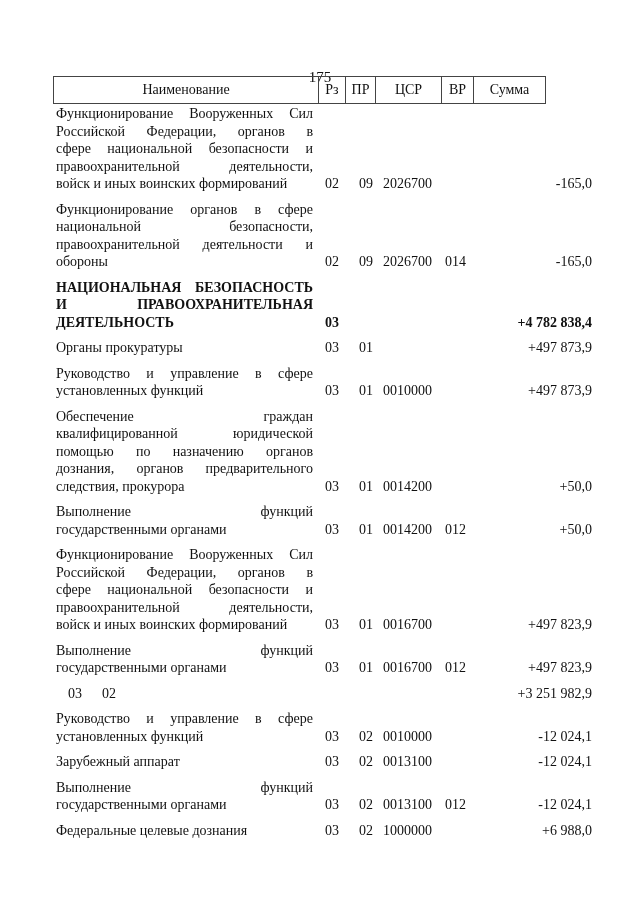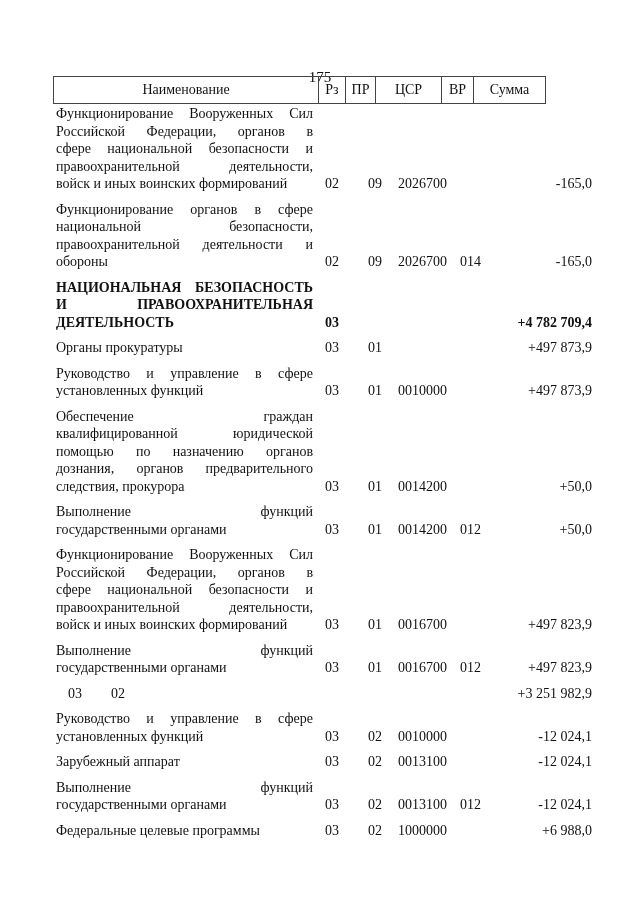--- a/index.html
+++ b/index.html
@@ -17,21 +17,21 @@
     .c-pr { width: 30px; }
     .c-csr { width: 66px; }
     .c-vr { width: 32px; }
     .c-sum { flex: 1; }
     .rows { position: absolute; top: 105px; left: 56px; width: 536px; font-size: 14px; line-height: 17.5px; }
     .row { display: flex; align-items: flex-end; margin-bottom: 8px; }
     .row .name { width: 257px; text-align: justify; text-align-last: left; }
     .row .name span.line { display: block; text-align: justify; text-align-last: justify; }
     .row .name span.line.last { text-align-last: left; }
     .row .rz { width: 28px; margin-left: 12px; }
-    .row .pr { width: 26px; margin-left: 15px; }
+    .row .pr { width: 26px; margin-left: 0px; text-align: center; }
     .row .csr { width: 62px; margin-left: 4px; }
     .row .vr { width: 30px; margin-left: 0px; }
     .row .sum { flex: 1; text-align: right; }
     .row.bold { font-weight: bold; }
   </style>
 </head>
 <body>
 
 <div class="page-number">175</div>
 
@@ -75,21 +75,21 @@
     <div class="row bold">
       <div class="name">
         <span class="line">НАЦИОНАЛЬНАЯ БЕЗОПАСНОСТЬ</span>
         <span class="line">И ПРАВООХРАНИТЕЛЬНАЯ</span>
         <span class="line last">ДЕЯТЕЛЬНОСТЬ</span>
       </div>
       <div class="rz">03</div>
       <div class="pr"></div>
       <div class="csr"></div>
       <div class="vr"></div>
-      <div class="sum">+4 782 709,4</div>
+      <div class="sum">+4 782 838,4</div>
     </div>
     <div class="row">
       <div class="name">
         <span class="line last">Органы прокуратуры</span>
       </div>
       <div class="rz">03</div>
       <div class="pr">01</div>
       <div class="csr"></div>
       <div class="vr"></div>
       <div class="sum">+497 873,9</div>
@@ -189,21 +189,21 @@
         <span class="line last">государственными органами</span>
       </div>
       <div class="rz">03</div>
       <div class="pr">02</div>
       <div class="csr">0013100</div>
       <div class="vr">012</div>
       <div class="sum">-12 024,1</div>
     </div>
     <div class="row">
       <div class="name">
-        <span class="line last">Федеральные целевые программы</span>
+        <span class="line last">Федеральные целевые дознания</span>
       </div>
       <div class="rz">03</div>
       <div class="pr">02</div>
       <div class="csr">1000000</div>
       <div class="vr"></div>
       <div class="sum">+6 988,0</div>
     </div>
   </div>
 
 </body></html>

